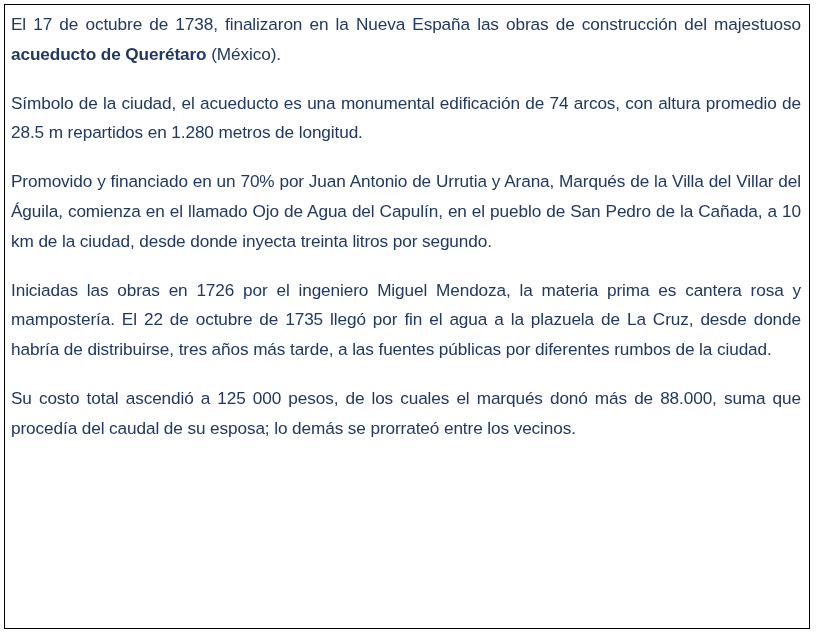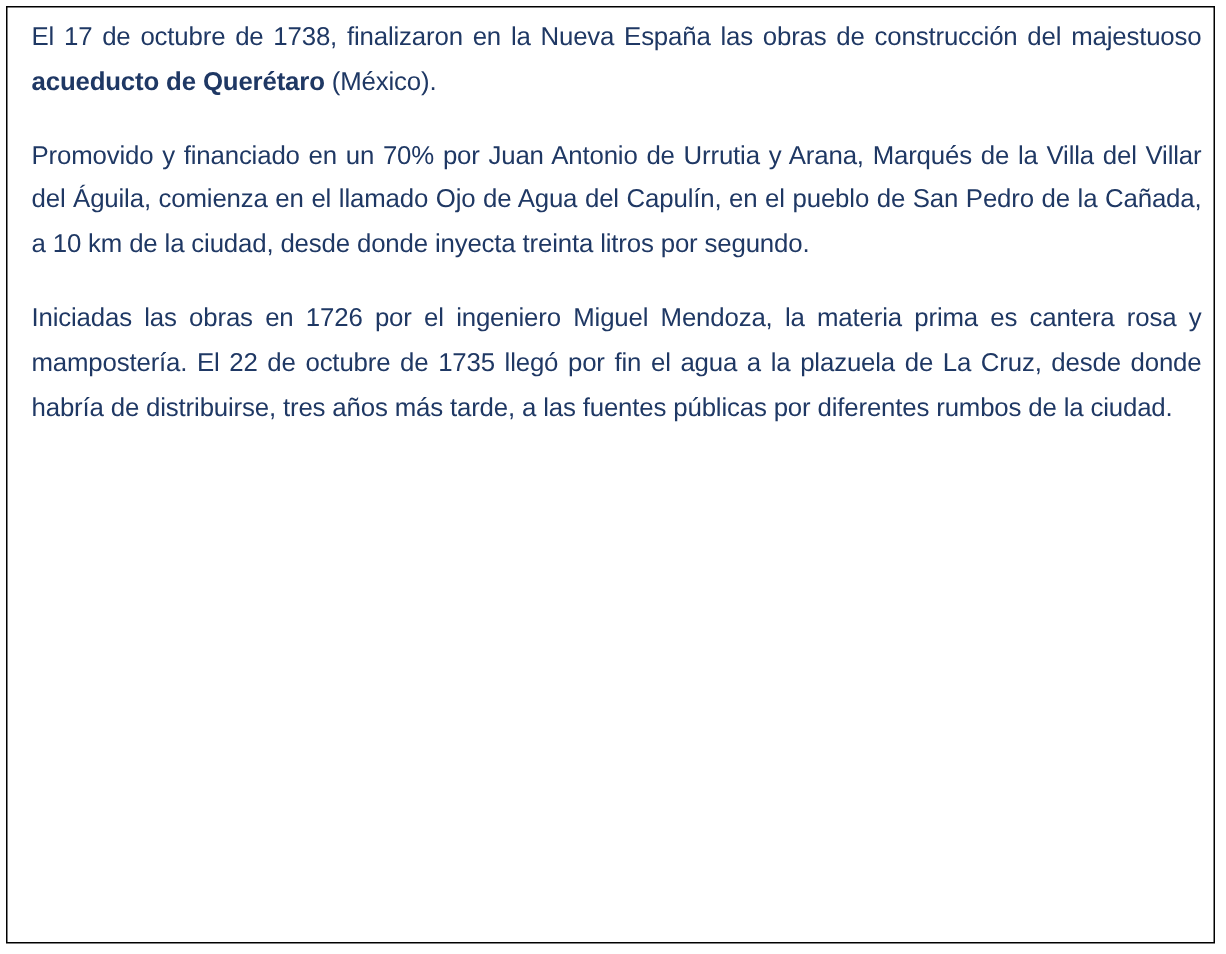--- a/index.html
+++ b/index.html
@@ -3,34 +3,36 @@
   <meta charset="utf-8">
   <style>
     html, body { margin: 0; padding: 0; background: #ffffff; }
     body { width: 817px; height: 636px; position: relative; overflow: hidden; }
     .box {
       position: absolute;
       left: 4px; top: 4px;
       width: 806px; height: 625px;
       border: 1.5px solid #000000;
       box-sizing: border-box;
-      padding: 5px 8px 0 16px;
+      padding: 5px 8px 0 6px;
     }
     .para {
       margin: 0 0 19px 0;
       font-family: "Liberation Sans", sans-serif;
       font-size: 17.2px;
       line-height: 29.8px;
       color: #1f3864;
       text-align: justify;
       letter-spacing: -0.1px;
       word-spacing: 0px;
     }
     .para b { font-weight: bold; }
   </style>
 </head>
 <body>
 
 <div class="box">
   <p class="para"><span>El 17 de octubre de 1738, finalizaron en la Nueva España las obras de construcción del majestuoso </span><b>acueducto de Querétaro</b><span> (México).</span></p>
+  <p class="para">Símbolo de la ciudad, el acueducto es una monumental edificación de 74 arcos, con altura promedio de 28.5 m repartidos en 1.280 metros de longitud.</p>
   <p class="para">Promovido y financiado en un 70% por Juan Antonio de Urrutia y Arana, Marqués de la Villa del Villar del Águila, comienza en el llamado Ojo de Agua del Capulín, en el pueblo de San Pedro de la Cañada, a 10 km de la ciudad, desde donde inyecta treinta litros por segundo.</p>
   <p class="para">Iniciadas las obras en 1726 por el ingeniero Miguel Mendoza, la materia prima es cantera rosa y mampostería. El 22 de octubre de 1735 llegó por fin el agua a la plazuela de La Cruz, desde donde habría de distribuirse, tres años más tarde, a las fuentes públicas por diferentes rumbos de la ciudad.</p>
+  <p class="para">Su costo total ascendió a 125 000 pesos, de los cuales el marqués donó más de 88.000, suma que procedía del caudal de su esposa; lo demás se prorrateó entre los vecinos.</p>
 </div>
 
 </body></html>

